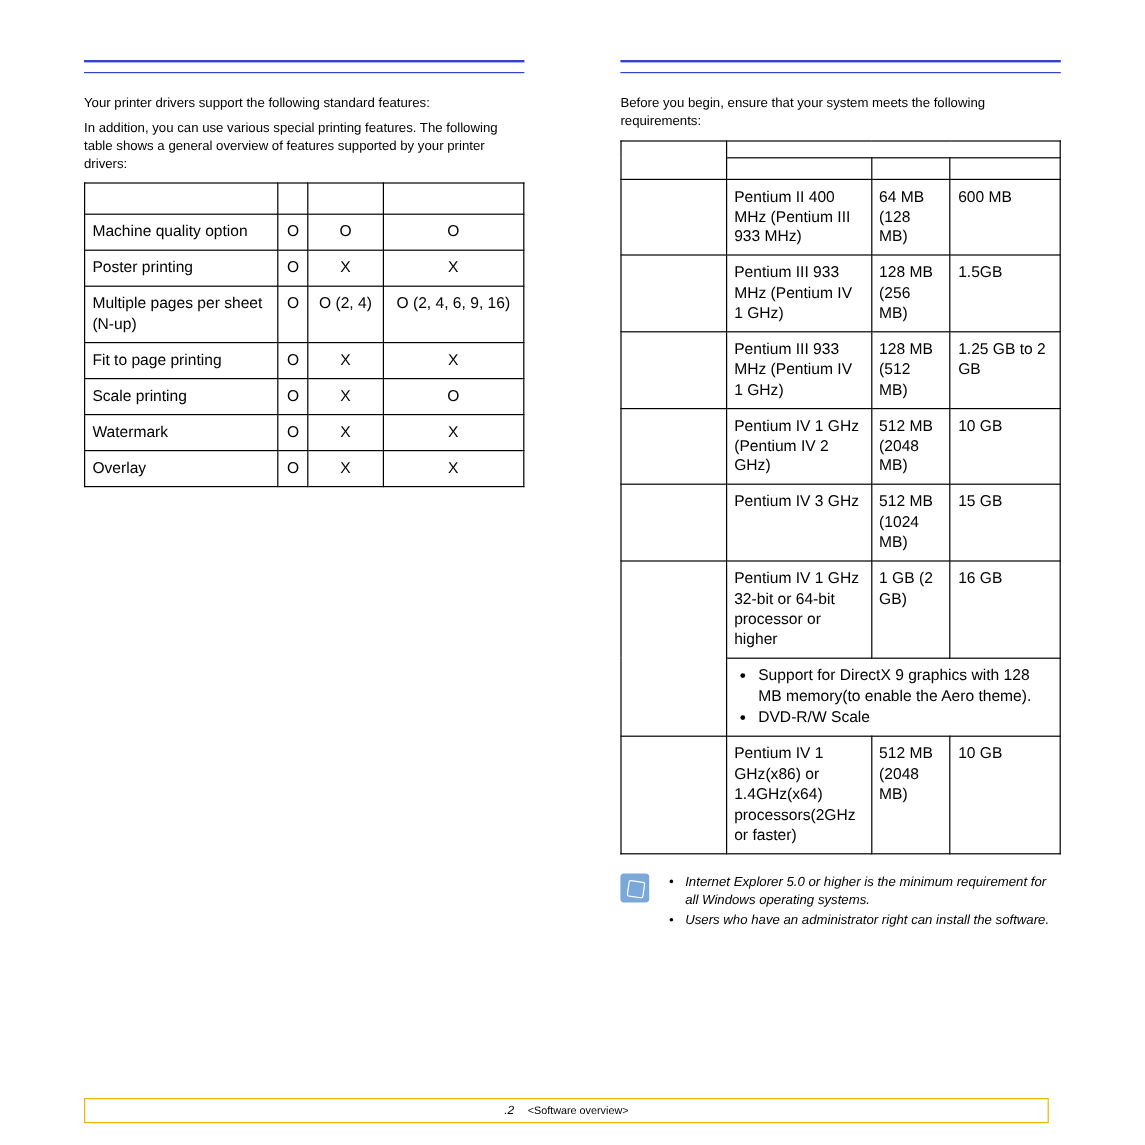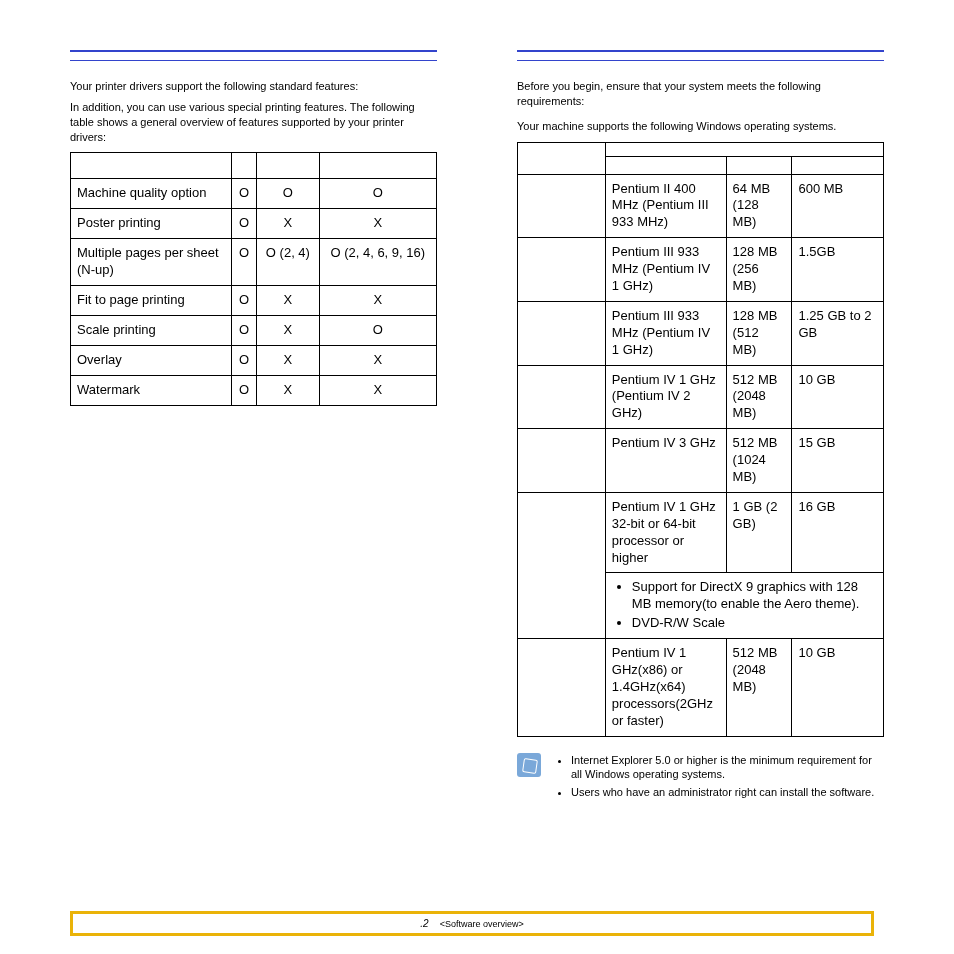--- a/index.html
+++ b/index.html
@@ -73,21 +73,21 @@
     width:12px; height:12px;
     border:1.5px solid #fff;
     border-radius:2px;
     transform: rotate(8deg);
   }
   .footer {
     position: absolute;
     bottom: 18px;
     left: 70px;
     right: 80px;
-    border: 3px solid #eab308;
+    border: 1px solid #eab308;
     padding: 4px 0;
     text-align: center;
     font-size: 10px;
   }
   .footer .pnum { font-style: italic; }
   .footer .plabel { font-size: 9px; }
   .subintro { margin: 10px 0 6px 0; line-height: 1.35;}
   .span-note {
     padding: 6px 6px 4px 4px;
   }
@@ -139,42 +139,41 @@
             <td>X</td>
             <td>X</td>
           </tr>
       <tr>
             <td>Scale printing</td>
             <td>O</td>
             <td>X</td>
             <td>O</td>
           </tr>
       <tr>
+            <td>Watermark</td>
+            <td>O</td>
+            <td>X</td>
+            <td>X</td>
+          </tr>
+      <tr>
             <td>Overlay</td>
-            <td>O</td>
-            <td>X</td>
-            <td>X</td>
-          </tr>
-      <tr>
-            <td>Watermark</td>
             <td>O</td>
             <td>X</td>
             <td>X</td>
           </tr>
     </tbody>
       </table>
   </div>
 
   <div class="col">
     <div class="sec-head">
       <div class="hr-top"></div>
       <div class="hr-thin"></div>
     </div>
     <div class="intro">Before you begin, ensure that your system meets the following requirements:</div>
-    <div class="subintro">Your machine supports the following Windows operating systems.</div>
 
     <table class="reqtable">
       <tbody>
           <tr class="osrow">
         <td rowspan="2" style="width:24%"></td>
             <td colspan="3"></td>
       </tr>
       <tr class="colhead">
         <td style="width:33%"></td>
             <td style="width:18%"></td>
@@ -228,21 +227,21 @@
             <td></td>
             <td>Pentium IV 1 GHz(x86) or 1.4GHz(x64) processors(2GHz or faster)</td>
             <td>512 MB (2048 MB)</td>
             <td>10 GB</td>
           </tr>
     </tbody>
       </table>
 
     <div class="note-row">
       <div class="note-icon"></div>
-      <ul class="bullets" style="margin:0; padding-left:16px; flex:1;">
+      <ul class="bullets" style="margin:0; padding-left:16px; flex:1;font-style:italic;">
         <li>Internet Explorer 5.0 or higher is the minimum requirement for all Windows operating systems.</li>
         <li>Users who have an administrator right can install the software.</li>
       </ul>
     </div>
   </div>
 </div>
 
 <div class="footer">
   <span class="pnum">.2</span>
   &nbsp;&nbsp;

